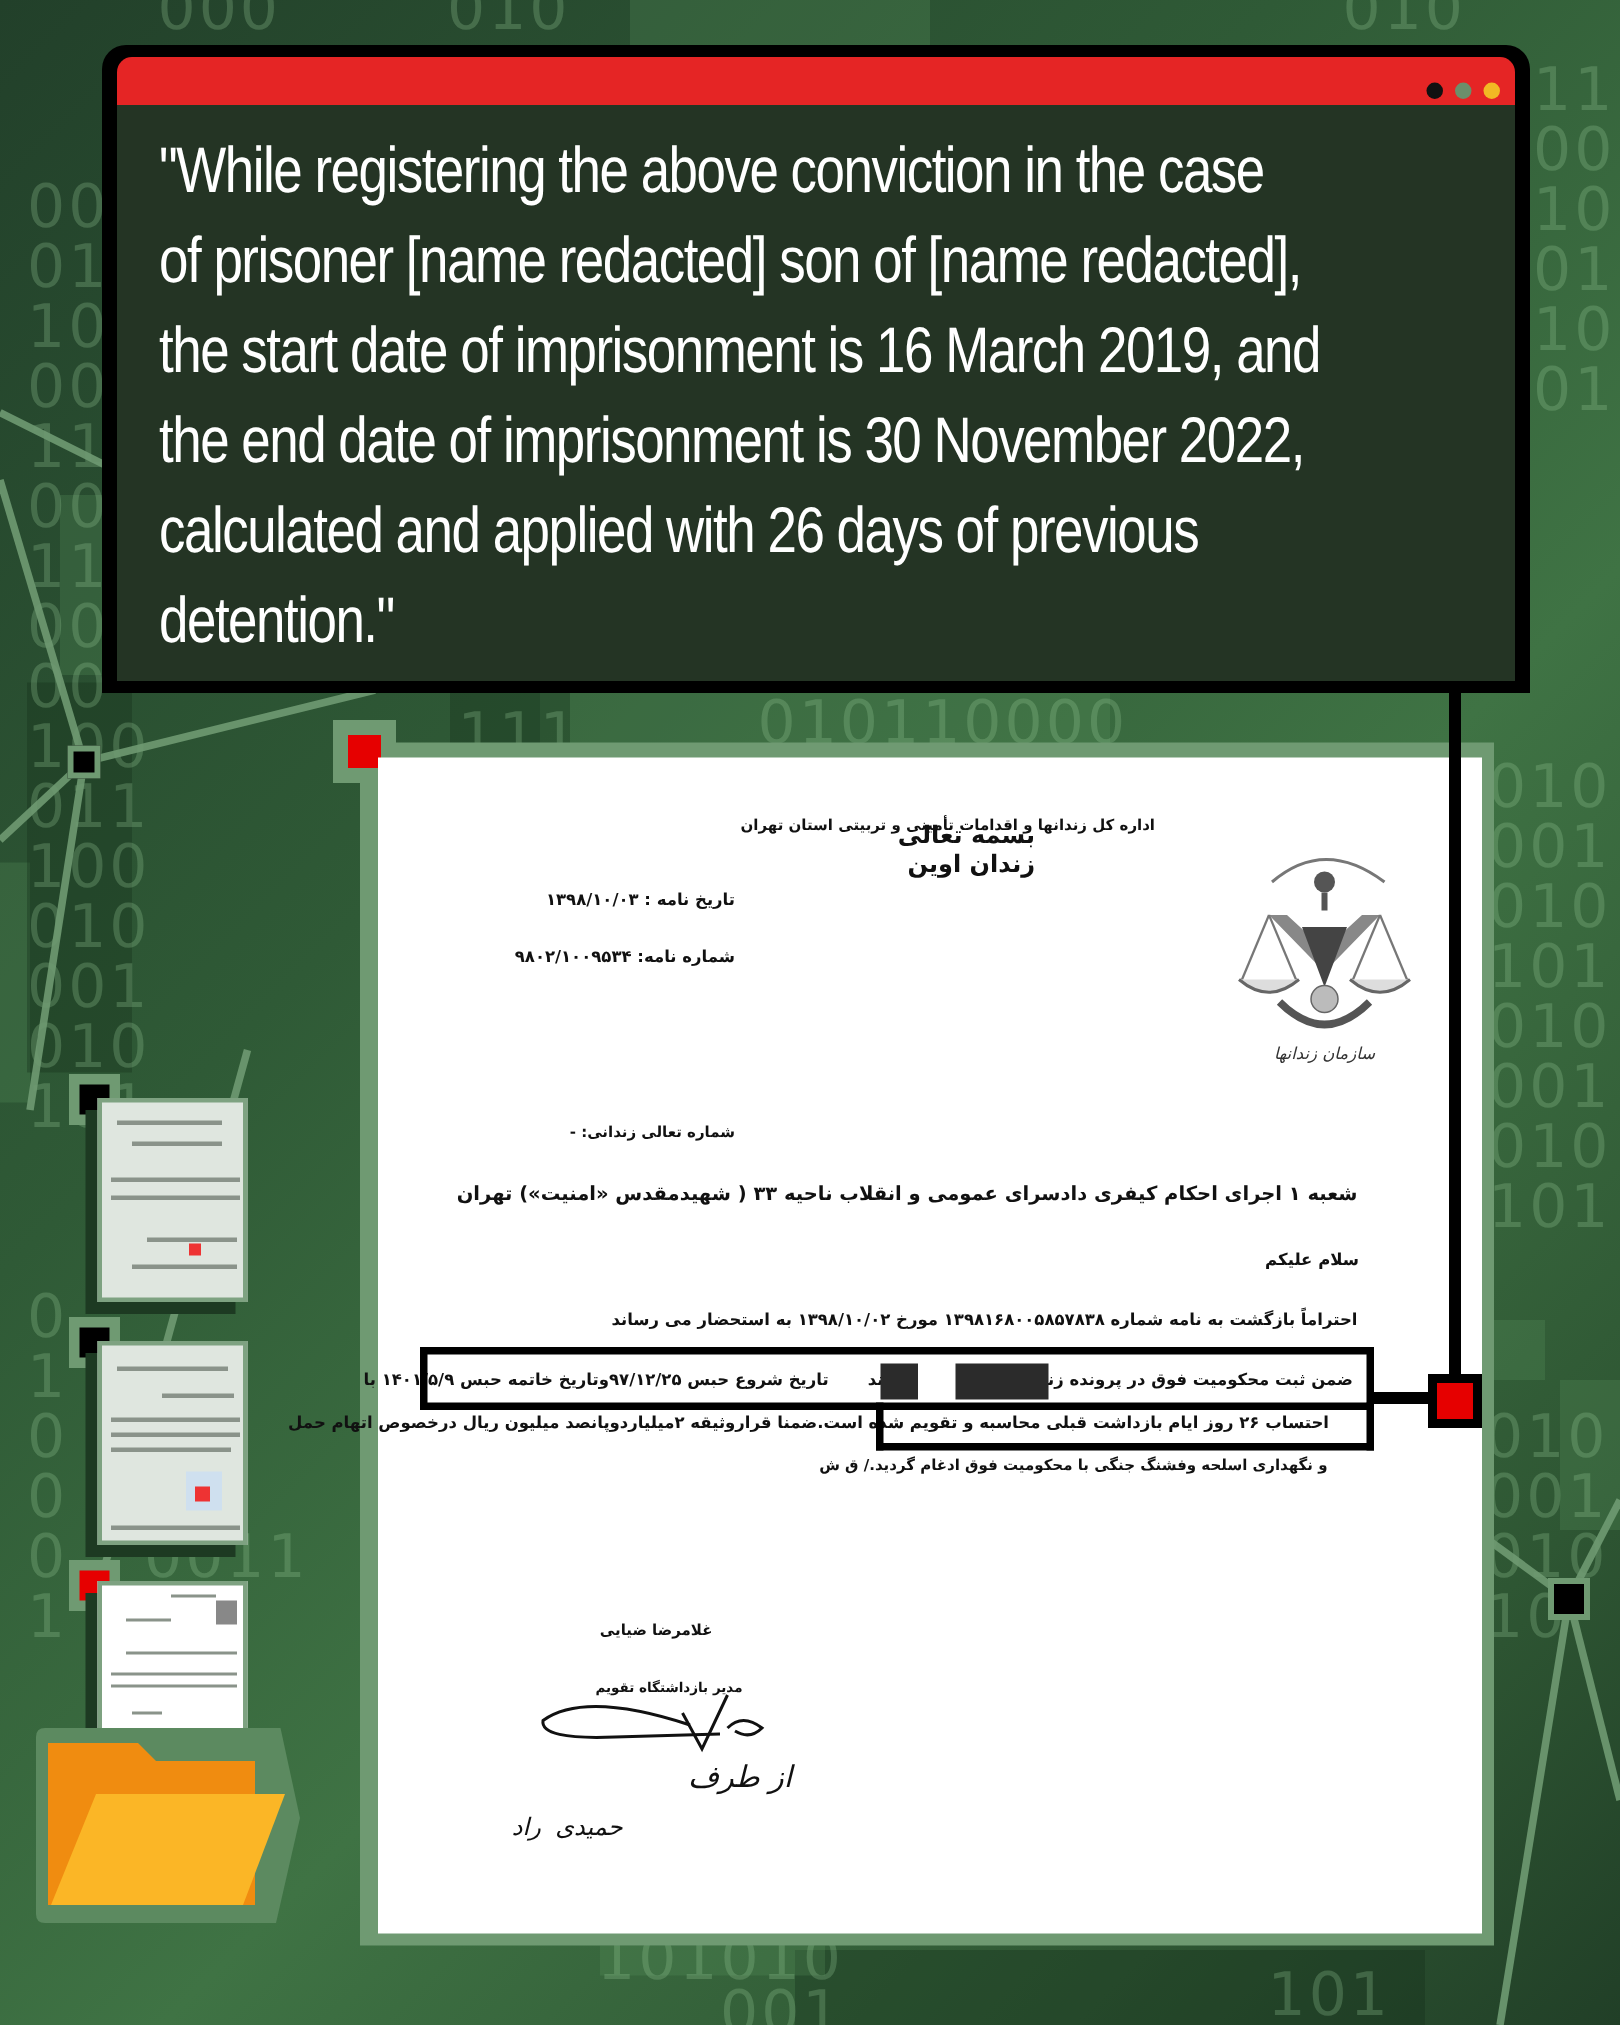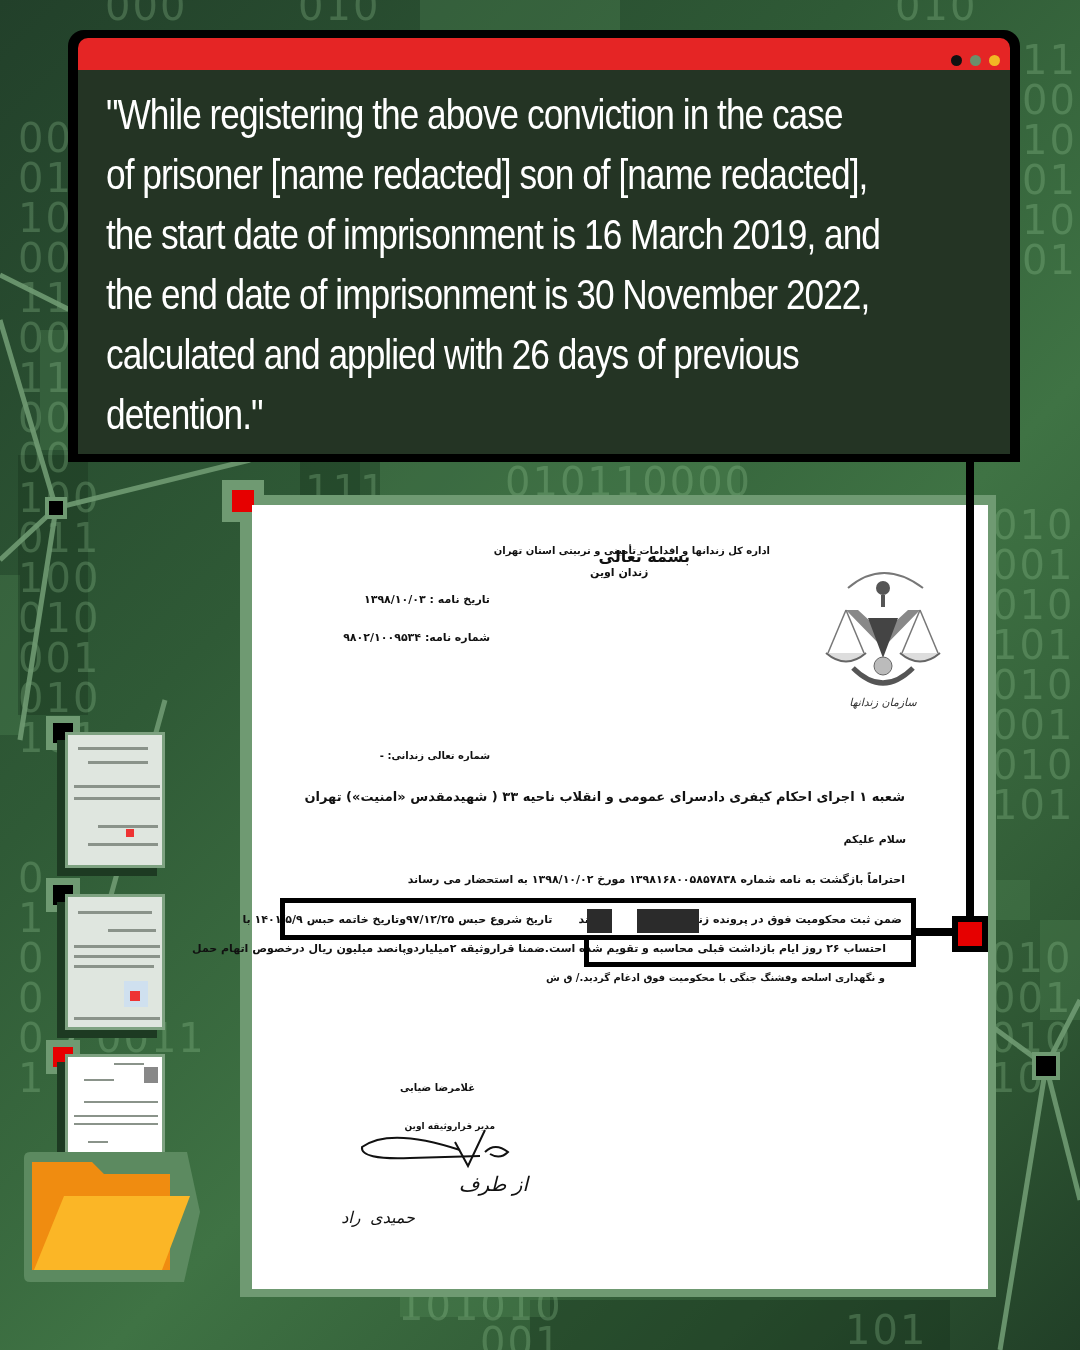--- a/index.html
+++ b/index.html
@@ -205,21 +205,21 @@
 </div>
 
 <div class="doc-frame"></div>
 <div class="doc-corner-node">
     <span></span>
   </div>
 <div class="doc-page"></div>
 
 <div class="fa" style="left:600px;top:547px;font-size:16px;width:90px;text-align:center;">بسمه تعالی</div>
 <div class="fa" style="left:520px;top:545px;font-size:10px;width:250px;text-align:center;">اداره کل زندانها و اقدامات تأمینی و تربیتی استان  تهران</div>
-<div class="fa" style="left:590px;top:566px;font-size:11px;width:100px;text-align:left;">زندان اوین</div>
+<div class="fa" style="left:590px;top:566px;font-size:16px;width:100px;text-align:right;">زندان اوین</div>
 
 <div class="fa" style="left:360px;top:593px;font-size:11px;width:130px;">
   <span>تاریخ نامه :</span>
   <span>۱۳۹۸/۱۰/۰۳</span>
 </div>
 <div class="fa" style="left:350px;top:631px;font-size:11px;width:140px;">
   <span>شماره نامه:</span>
   <span>۹۸۰۲/۱۰۰۹۵۳۴</span>
 </div>
 
@@ -251,21 +251,21 @@
 <div class="redact" style="left:637px;top:909px;width:62px;height:24px;"></div>
 <div class="redact" style="left:587px;top:909px;width:25px;height:24px;"></div>
 
 <div class="fa" style="left:288px;top:942px;font-size:11px;width:598px;">احتساب ۲۶ روز ایام بازداشت قبلی محاسبه و تقویم شده است.ضمنا قراروثیقه ۲میلیاردوپانصد میلیون ریال درخصوص اتهام حمل</div>
 <div class="fa" style="left:555px;top:972px;font-size:10px;width:330px;">و نگهداری اسلحه وفشنگ جنگی با محکومیت فوق ادغام گردید./ ق ش</div>
 
 <div class="highlight-box" style="left:280px;top:898px;width:636px;height:42px;"></div>
 <div class="highlight-box" style="left:584px;top:935px;width:332px;height:32px;border-top:none;"></div>
 
 <div class="fa" style="left:405px;top:1082px;font-size:10px;width:70px;">غلامرضا ضیایی</div>
-<div class="fa" style="left:395px;top:1121px;font-size:9px;width:100px;">مدیر قراروثیقه اوین</div>
+<div class="fa" style="left:395px;top:1121px;font-size:9px;width:100px;">مدیر بازداشتگاه تقویم</div>
 <svg style="position:absolute;left:350px;top:1122px;" width="180" height="50" viewBox="0 0 180 50">
   <path d="M110 28 Q40 5 12 25 Q10 38 60 36 L130 34" stroke="#111" stroke-width="2" fill="none"></path>
   <path d="M105 20 L118 44 L135 8" stroke="#111" stroke-width="2" fill="none"></path>
   <path d="M135 30 Q145 20 158 30 Q150 38 140 32" stroke="#111" stroke-width="2" fill="none"></path>
 </svg>
 <div class="fa" style="left:468px;top:1172px;font-size:20px;font-weight:normal;font-style:italic;width:60px;font-family:'DejaVu Serif',serif;">از طرف</div>
 <div class="fa" style="left:345px;top:1208px;font-size:16px;font-weight:normal;font-style:italic;width:70px;font-family:Liberation Mono, monospace;">حمیدی راد</div>
 
 <div class="connector-v"></div>
 <div class="connector-h"></div>

